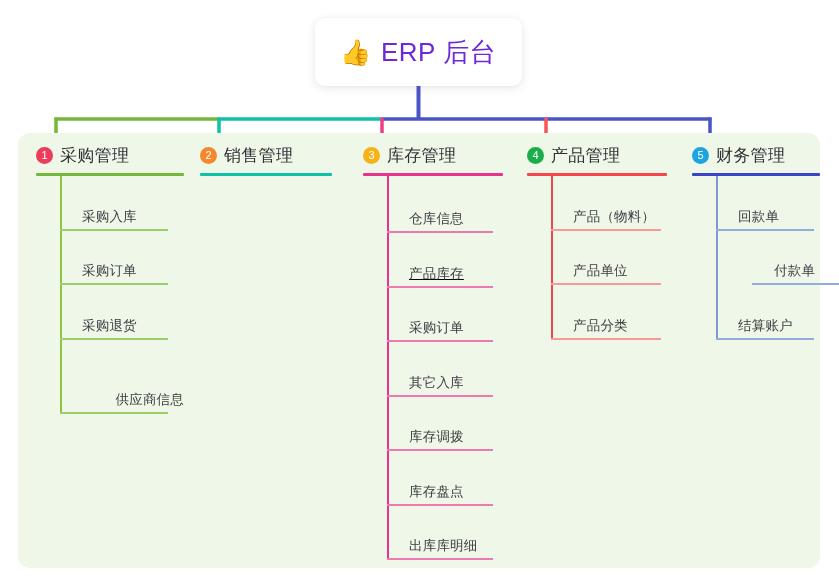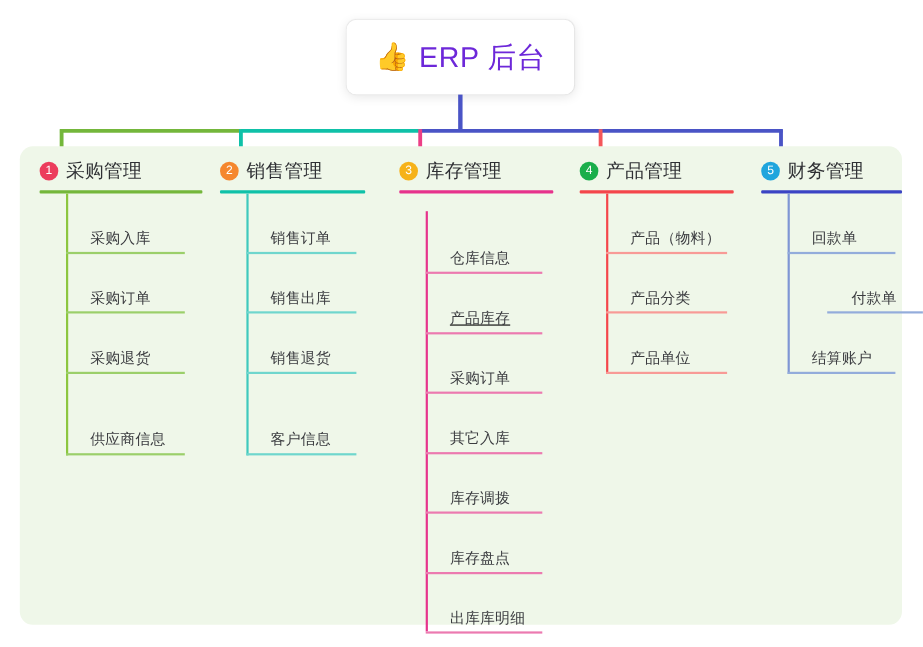--- a/index.html
+++ b/index.html
@@ -177,61 +177,42 @@
             <div class="item-rule" style="width: 108px; background: rgb(155, 207, 106);"></div>
           </div>
           <div class="item" style="height: 54.5px;">
             <span class="item-label">采购订单</span>
             <div class="item-rule" style="width: 108px; background: rgb(155, 207, 106);"></div>
           </div>
           <div class="item" style="height: 54.5px; text-align: right;">
             <span class="item-label">采购退货</span>
             <div class="item-rule" style="width: 108px; background: rgb(155, 207, 106);"></div>
           </div>
-          <div class="item" style="height: 74.5px;">
+          <div class="item" style="height: 74.5px; justify-content: flex-end;">
             <span class="item-label">供应商信息</span>
             <div class="item-rule" style="width: 108px; background: rgb(155, 207, 106);"></div>
           </div>
         </div>
       </div>
       <div class="column" style="left: 200px; top: 140px;">
         <div class="col-header" style="padding-left: 0px;">
           <span class="badge" style="background: rgb(245, 135, 46);">2</span>
           <span class="col-title">销售管理</span>
         </div>
         <div class="col-rule" style="width: 132px; background: rgb(15, 193, 168);"></div>
-        <div class="items">
-          <div class="stem" style="background: rgb(63, 201, 189); height: 238px;"></div>
-          <div class="item" style="height: 54.5px;">
-            <span class="item-label">销售订单</span>
-            <div class="item-rule" style="width: 100px; background: rgb(111, 214, 205);"></div>
-          </div>
-          <div class="item" style="height: 54.5px;">
-            <span class="item-label">销售出库</span>
-            <div class="item-rule" style="width: 100px; background: rgb(111, 214, 205);"></div>
-          </div>
-          <div class="item" style="height: 54.5px;">
-            <span class="item-label">销售退货</span>
-            <div class="item-rule" style="width: 100px; background: rgb(111, 214, 205);"></div>
-          </div>
-          <div class="item" style="height: 74.5px;">
-            <span class="item-label">客户信息</span>
-            <div class="item-rule" style="width: 100px; background: rgb(111, 214, 205);"></div>
-          </div>
-        </div>
       </div>
       <div class="column" style="left: 363px; top: 140px;">
         <div class="col-header" style="padding-left: 0px;">
           <span class="badge" style="background: rgb(246, 178, 25);">3</span>
           <span class="col-title">库存管理</span>
         </div>
         <div class="col-rule" style="width: 140px; background: rgb(230, 51, 140);"></div>
         <div class="items">
           <div class="stem" style="background: rgb(230, 51, 140); height: 381.5px;"></div>
-          <div class="item" style="height: 57px; margin-top: 16px;">
+          <div class="item" style="height: 57px;">
             <span class="item-label">仓库信息</span>
             <div class="item-rule" style="width: 106px; background: rgb(236, 122, 176);"></div>
           </div>
           <div class="item" style="height: 54.5px; text-decoration: underline;">
             <span class="item-label">产品库存</span>
             <div class="item-rule" style="width: 106px; background: rgb(236, 122, 176);"></div>
           </div>
           <div class="item" style="height: 54.5px;">
             <span class="item-label">采购订单</span>
             <div class="item-rule" style="width: 106px; background: rgb(236, 122, 176);"></div>
@@ -260,25 +241,25 @@
           <span class="col-title">产品管理</span>
         </div>
         <div class="col-rule" style="width: 140px; background: rgb(244, 70, 75);"></div>
         <div class="items">
           <div class="stem" style="background: rgb(244, 70, 75); height: 163.5px;"></div>
           <div class="item" style="height: 54.5px;">
             <span class="item-label">产品（物料）</span>
             <div class="item-rule" style="width: 110px; background: rgb(248, 154, 150);"></div>
           </div>
           <div class="item" style="height: 54.5px;">
+            <span class="item-label">产品单位</span>
+            <div class="item-rule" style="width: 110px; background: rgb(248, 154, 150);"></div>
+          </div>
+          <div class="item" style="height: 54.5px;">
             <span class="item-label">产品分类</span>
-            <div class="item-rule" style="width: 110px; background: rgb(248, 154, 150);"></div>
-          </div>
-          <div class="item" style="height: 54.5px;">
-            <span class="item-label">产品单位</span>
             <div class="item-rule" style="width: 110px; background: rgb(248, 154, 150);"></div>
           </div>
         </div>
       </div>
       <div class="column" style="left: 692px; top: 140px;">
         <div class="col-header" style="padding-left: 0px;">
           <span class="badge" style="background: rgb(31, 165, 221);">5</span>
           <span class="col-title">财务管理</span>
         </div>
         <div class="col-rule" style="width: 128px; background: rgb(59, 68, 196);"></div>

